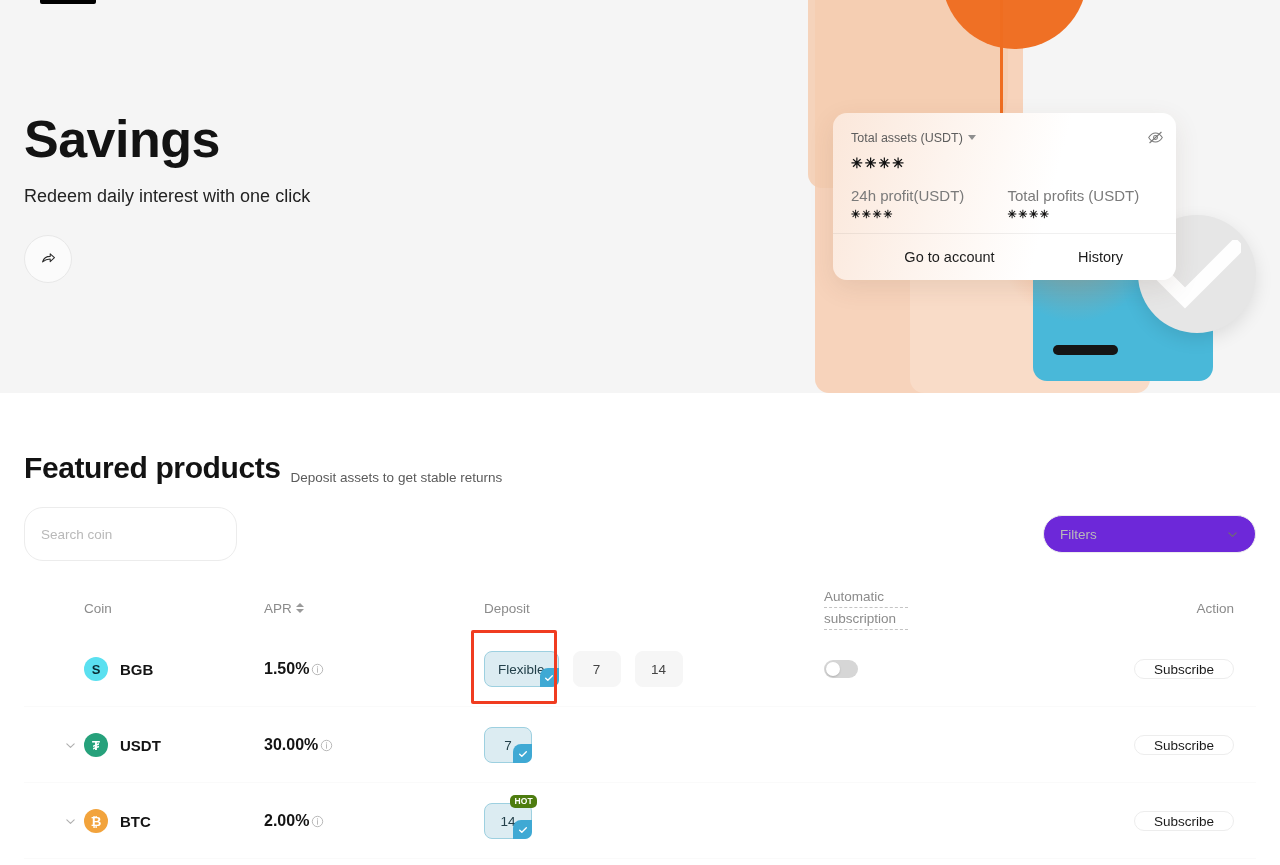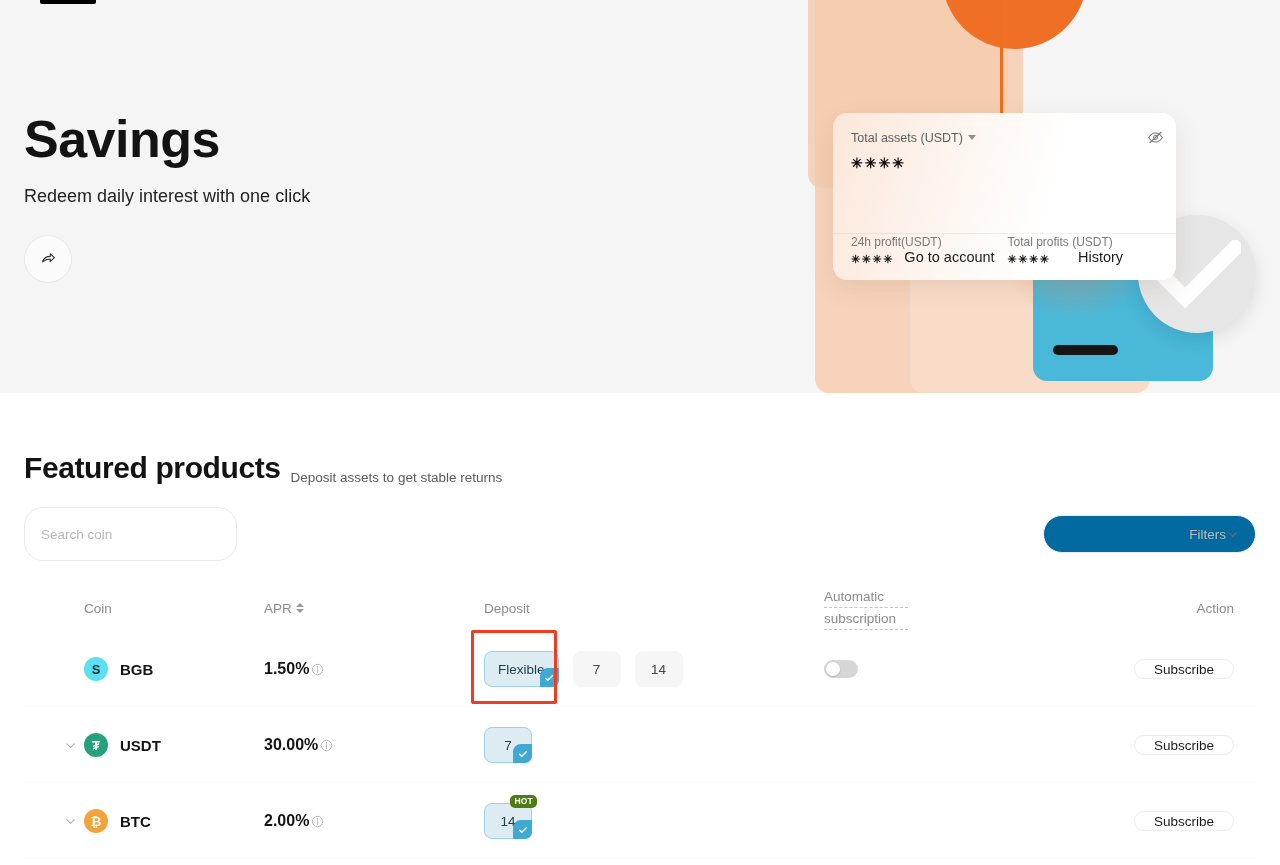--- a/index.html
+++ b/index.html
@@ -104,21 +104,21 @@
   }
   .ac-caret{
     width:0;height:0;border-left:4.5px solid transparent;border-right:4.5px solid transparent;
     border-top:5px solid #8e8e8e; display:inline-block;
   }
   .ac-masked-big{
     margin-top:9px; font-size:14px; letter-spacing:2px; color:#111; font-weight:700;
   }
   .ac-cols{ display:flex; margin-top:16px; }
   .ac-col{ flex:1; }
-  .ac-col-label{ font-size:12px; color:#7a7a7a;margin-top:48px; }
+  .ac-col-label{ font-size:15px; color:#7a7a7a; }
   .ac-col-val{ margin-top:4px; font-size:11px; letter-spacing:1.5px; color:#111; font-weight:700; }
   .ac-divider{
     position:absolute; left:0; right:0; top:120px; height:1px; background:rgba(0,0,0,.06);
   }
   .ac-actions{
     position:absolute; left:0; right:0; top:121px; height:46px;
     display:flex; align-items:center;margin-left:41px;
   }
   .ac-action{
     flex:1; text-align:center; font-size:14.5px; color:#1b1b1b; cursor:pointer;
@@ -144,22 +144,22 @@
     display:flex; align-items:center; padding:0 14px 0 16px; gap:6px;
     background:#fff;
   }
   .search-box input{
     flex:1; border:none; outline:none; font-size:13.5px; color:#333;
     font-family:"Liberation Sans", sans-serif; background:transparent;
   }
   .search-box input::placeholder{ color:#b9b9b9; }
   .filters-box{
     width:213px; height:38px; border:1px solid #ececec; border-radius:19px;
-    display:flex; align-items:center; justify-content:flex-end;
-    padding:0 16px; background:#0369a1; cursor:pointer;
+    display:flex; align-items:center; justify-content:space-between;
+    padding:0 16px; background:#6d28d9; cursor:pointer;
   }
   .filters-label{ font-size:13.5px; color:#b9b9b9; }
 
   
   .tbl{ margin-top:24px; width:1232px; }
   .thead, .trow{ display:flex; align-items:center; }
   .thead{ height:46px; }
   .c-coin   { width:240px; padding-left:60px; }
   .c-apr    { width:220px; }
   .c-period { width:340px; }

